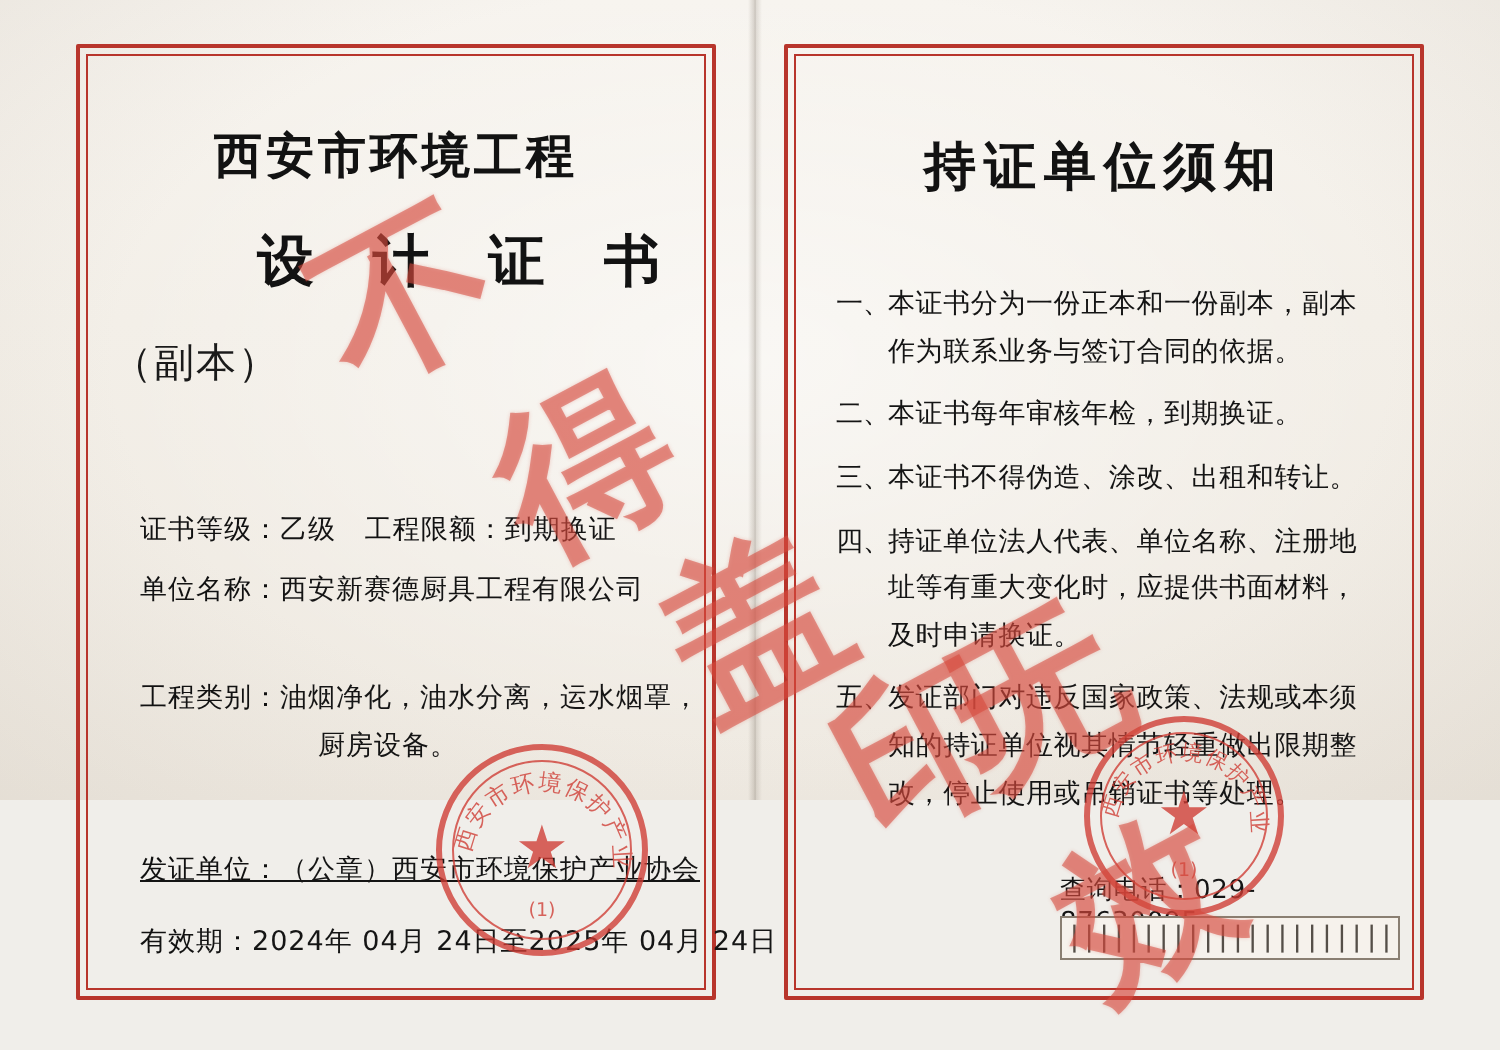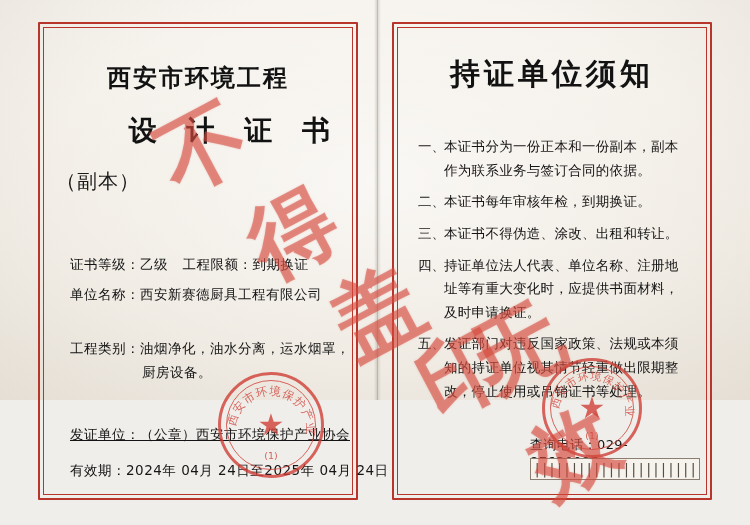--- a/index.html
+++ b/index.html
@@ -81,32 +81,32 @@
     color:#141414;
     letter-spacing:0.5px;
     white-space:nowrap;
   }
   .lbl{color:#111;}
   .val{color:#151515;}
   .f-no{left:14px;top:176px;}
   .f-grade{left:14px;top:218px;}
   .f-unit{left:14px;top:248px;}
   .f-cat{left:14px;top:302px;text-align:right;}
-  .f-cat2{left:86px;top:326px;font-family:Liberation Mono, monospace;}
+  .f-cat2{left:103px;top:326px;font-family:Liberation Mono, monospace;}
   .f-issuer{left:14px;top:388px;text-decoration:underline;}
   .f-valid{left:14px;top:424px;}
 
   
   .notice-title{
     text-align:center;
-    font-size:30px;
+    font-size:26px;
     font-weight:bold;
     letter-spacing:4px;
     color:#121212;
-    margin-top:16px;
+    margin-top:28px;
   }
   .notice-list{
     margin:40px 10px 0 8px;
     font-size:13.5px;
     line-height:1.75;
     color:#141414;
   }
   .notice-item{
     display:flex;
     margin-bottom:8px;

